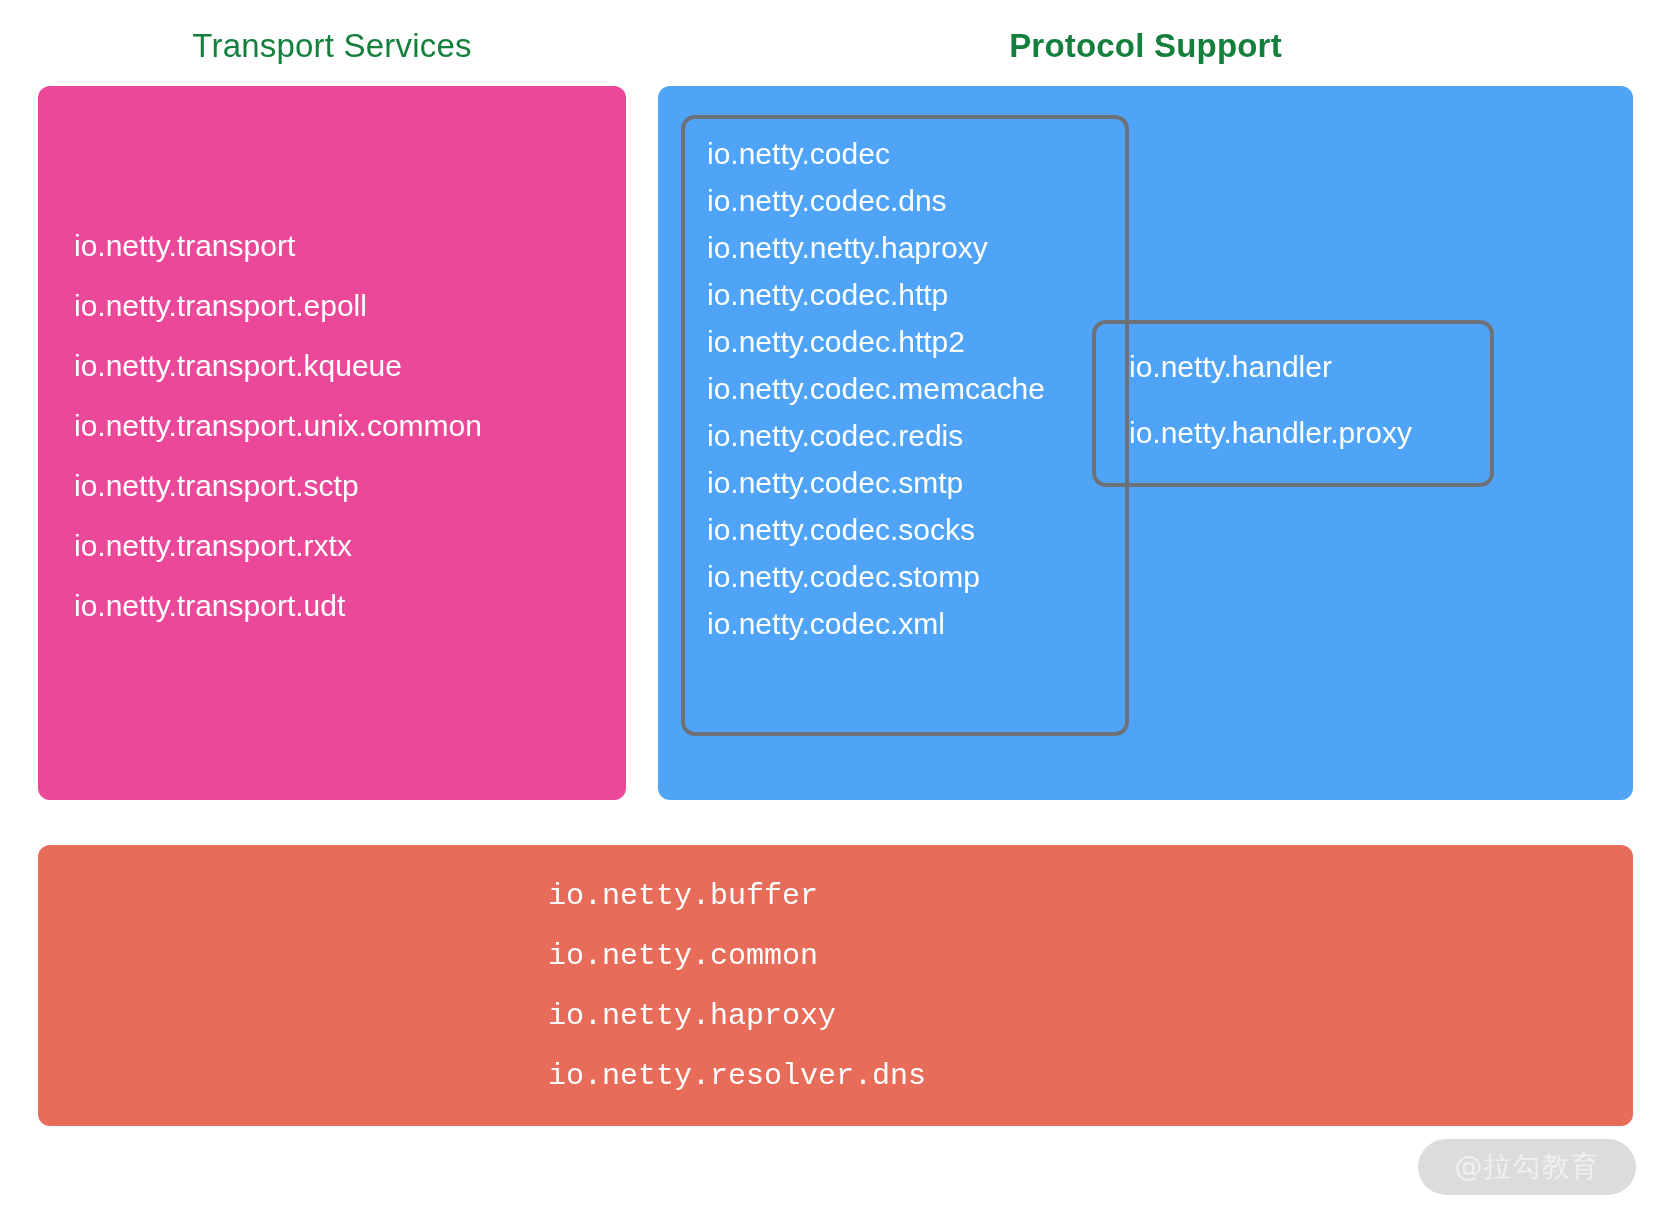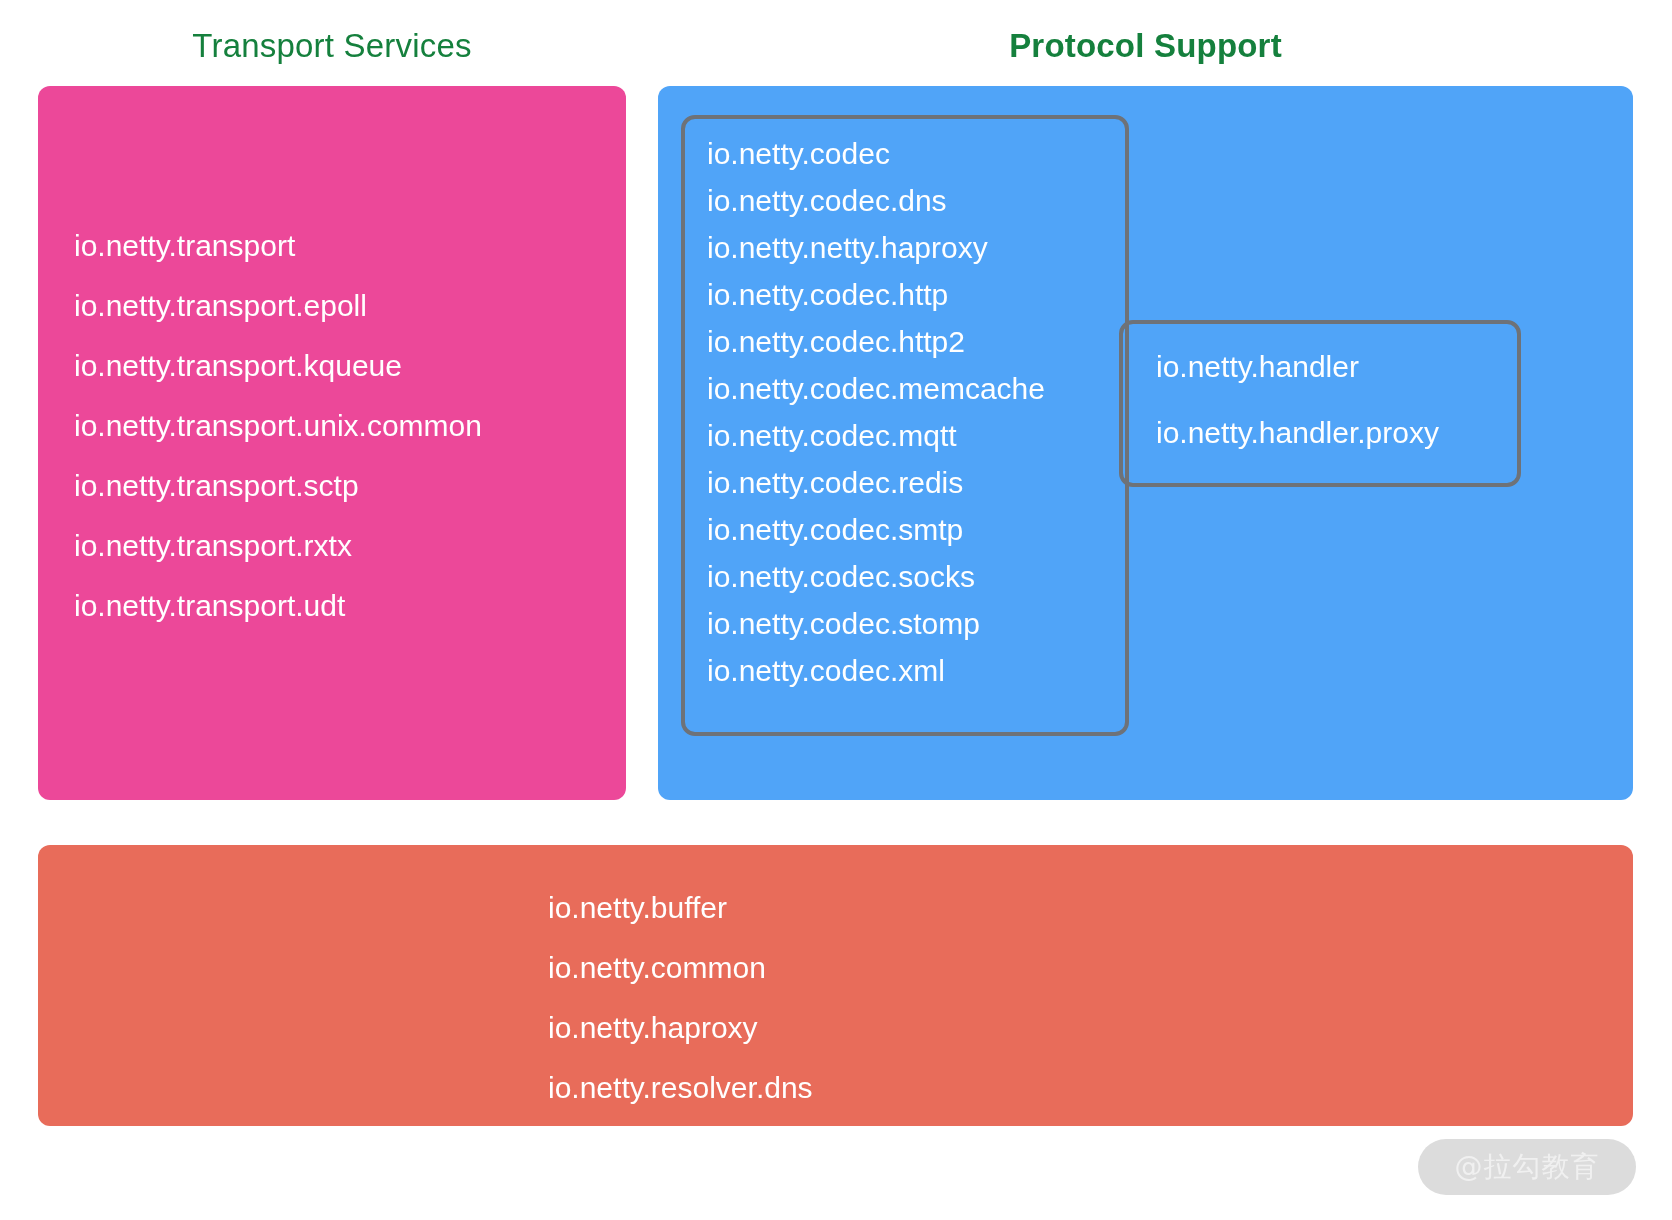--- a/index.html
+++ b/index.html
@@ -116,41 +116,42 @@
     top: 20px;
   }
   #codec-list .pkg {
     margin-bottom: 17px;
     font-size: 30px;
   }
 
   
   #handler-box {
     position: absolute;
-    left: 461px;
+    left: 434px;
     top: 234px;
     width: 402px;
     height: 167px;
     border: 4px solid #6e7278;
     border-radius: 14px;
     box-sizing: border-box;
   }
   #handler-list {
     left: 33px;
     top: 28px;
   }
   #handler-list .pkg {
     margin-bottom: 36px;
     font-size: 30px;
   }
 
   
   #core-list {
     left: 510px;
-    top: 48px;
+    top: 36px;
+    font-family: Liberation Mono, monospace;
   }
   #core-list .pkg {
     margin-bottom: 30px;
     font-size: 30px;
   }
   .pkg:last-child { margin-bottom: 0; }
 
   
   #watermark {
     position: absolute;
@@ -195,21 +196,20 @@
   <div id="protocol-panel" class="panel">
 
     <div id="codec-box">
       <ul id="codec-list" class="pkg-list">
         <li class="pkg">io.netty.codec</li>
         <li class="pkg">io.netty.codec.dns</li>
         <li class="pkg">io.netty.netty.haproxy</li>
         <li class="pkg">io.netty.codec.http</li>
         <li class="pkg">io.netty.codec.http2</li>
         <li class="pkg">io.netty.codec.memcache</li>
-        <li class="pkg">io.netty.codec.mqtt</li>
         <li class="pkg">io.netty.codec.redis</li>
         <li class="pkg">io.netty.codec.smtp</li>
         <li class="pkg">io.netty.codec.socks</li>
         <li class="pkg">io.netty.codec.stomp</li>
         <li class="pkg">io.netty.codec.xml</li>
       </ul>
     </div>
 
     <div id="handler-box">
       <ul id="handler-list" class="pkg-list">

